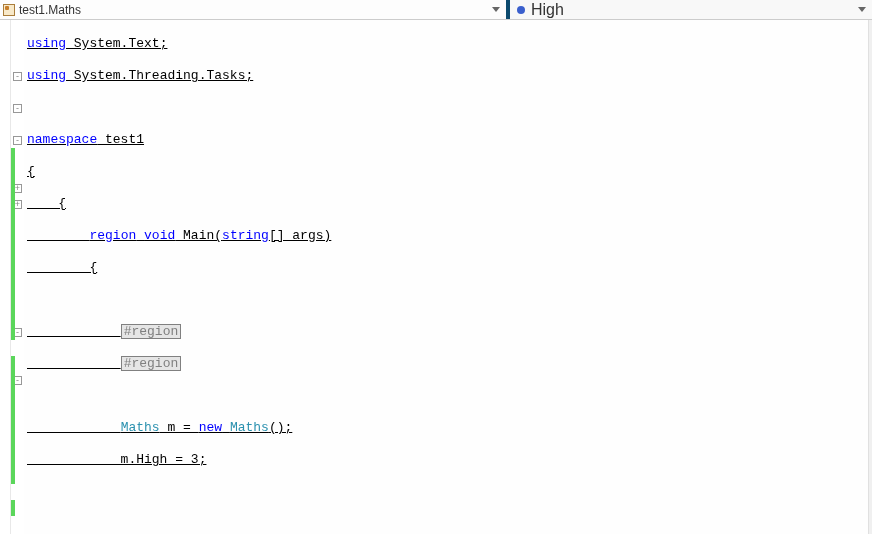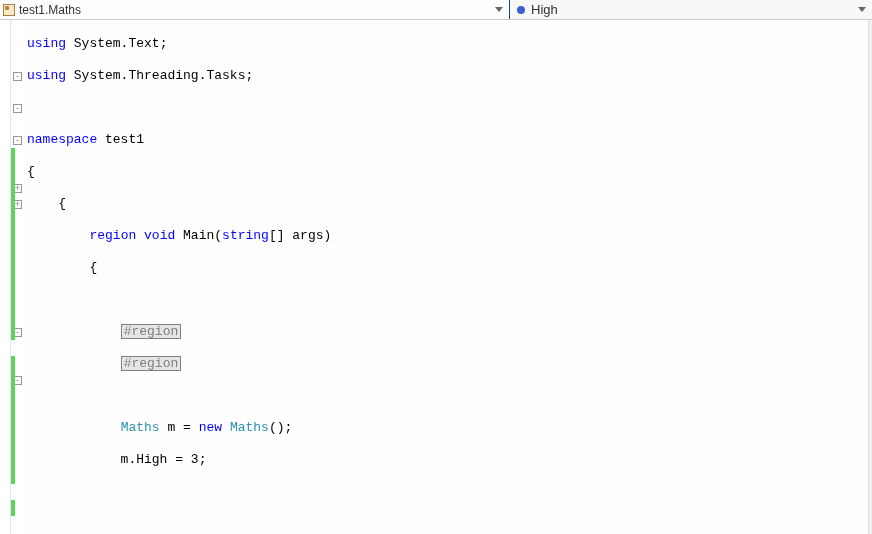--- a/index.html
+++ b/index.html
@@ -1,32 +1,32 @@
 <!DOCTYPE html>
 <html><head>
 <meta charset="utf-8">
 <style>
 * { margin:0; padding:0; box-sizing:border-box; }
 body { font-family:"Courier New",monospace; font-size:13px; background:#fefefe; width:872px; height:534px; overflow:hidden; }
 .topbar { display:flex; height:20px; border-bottom:1px solid #ccc; background:#f8f8f8; align-items:center; }
-.crumb-left { flex:0 0 510px; display:flex; align-items:center; padding-left:2px; font-family:"Segoe UI",sans-serif; font-size:12px; color:#333; border-right:1px solid #0c4a6e; height:100%; background:#fdfdfd; }
-.crumb-right { flex:1; display:flex; align-items:center; padding-left:4px; font-family:"Segoe UI",sans-serif; font-size:13px; color:#333; }
+.crumb-left { flex:0 0 510px; display:flex; align-items:center; padding-left:2px; font-family:"Segoe UI",sans-serif; font-size:12px; color:#333; border-right:4px solid #0c4a6e; height:100%; background:#fdfdfd; }
+.crumb-right { flex:1; display:flex; align-items:center; padding-left:4px; font-family:"Segoe UI",sans-serif; font-size:16px; color:#333; }
 .type-icon { display:inline-block; width:14px; height:14px; margin-right:3px; position:relative; }
 .type-icon::before { content:""; position:absolute; width:10px; height:10px; border:1px solid #aa7d3a; top:1px; left:1px; background:#f8e9c9; }
 .type-icon::after { content:""; position:absolute; width:4px; height:4px; background:#c87f2a; top:3px; left:3px; border-radius:1px; }
 .field-icon { display:inline-block; width:14px; height:14px; margin-right:3px; position:relative; }
 .field-icon::before { content:""; position:absolute; width:8px; height:8px; background:#3a5fcd; border-radius:50%; top:3px; left:3px; }
 .dd-arrow { margin-left:auto; margin-right:6px; width:0; height:0; border-left:4px solid transparent; border-right:4px solid transparent; border-top:5px solid #666; }
 .editor { display:flex; height:514px; position:relative; }
 .margin { width:11px; border-right:1px solid #e8e8e8; background:#fff; }
 .change-bar { position:absolute; left:11px; width:4px; background:#5bd65b; }
 .outline { width:13px; background:#fff; text-align:center; font-family:"Segoe UI",sans-serif; font-size:9px; color:#888; line-height:16px; user-select:none; }
 .outline div { height:16px; }
 .box { display:inline-block; width:9px; height:9px; border:1px solid #989898; line-height:7px; font-size:9px; text-align:center; vertical-align:middle; cursor:pointer; background:#fff; }
-.code { flex:1; padding-left:3px; line-height:16px; white-space:pre; color:#000; position:relative; }
+.code { flex:1; padding-left:3px; line-height:16px; white-space:pre; color:#000; position:relative;text-decoration:underline; }
 .line { height:16px; }
 .kw { color:#0000ff; }
 .type { color:#2b91af; }
 .region { color:#808080; border:1px solid #808080; padding:0 2px; background:#e5e5e5; display:inline-block; line-height:14px; height:15px; }
 .rail { width:4px; background:#f0f0f0; border-left:1px solid #e0e0e0; }
 </style>
 </head>
 <body>
 
 <div class="topbar">

